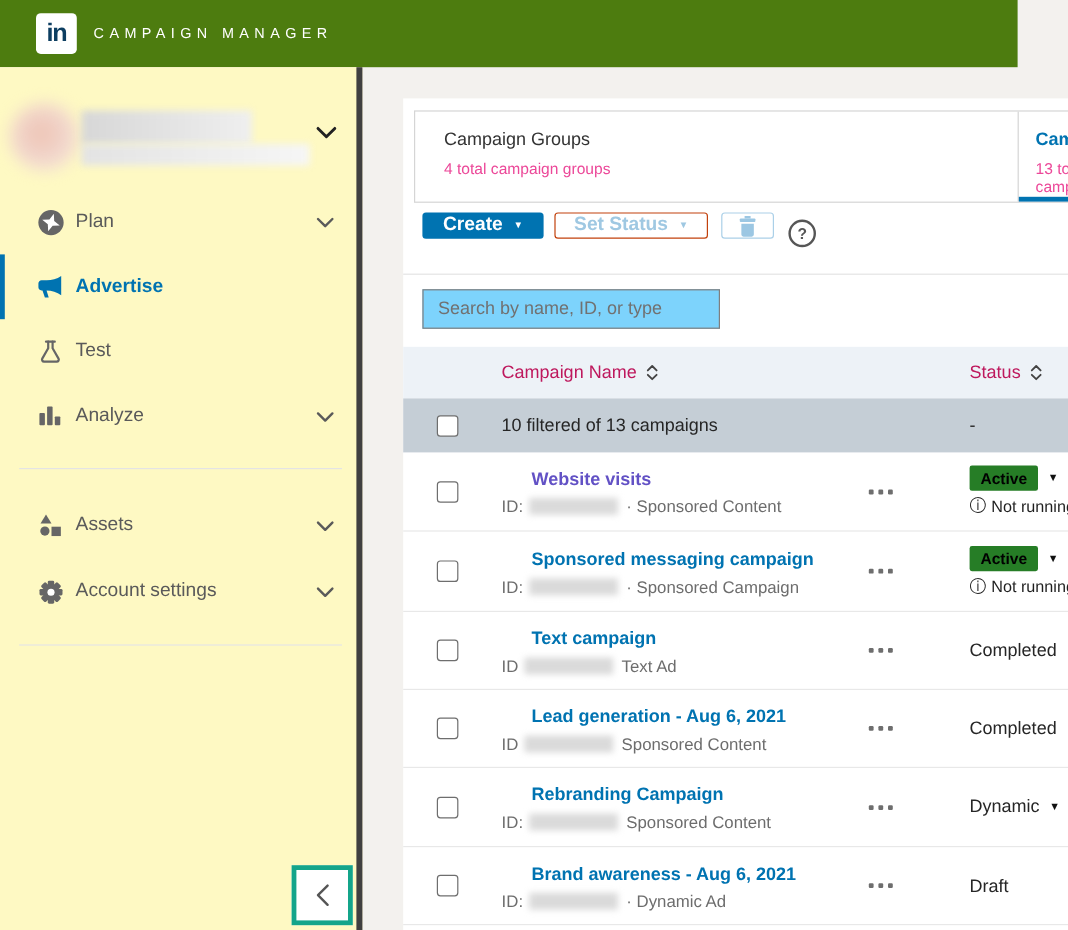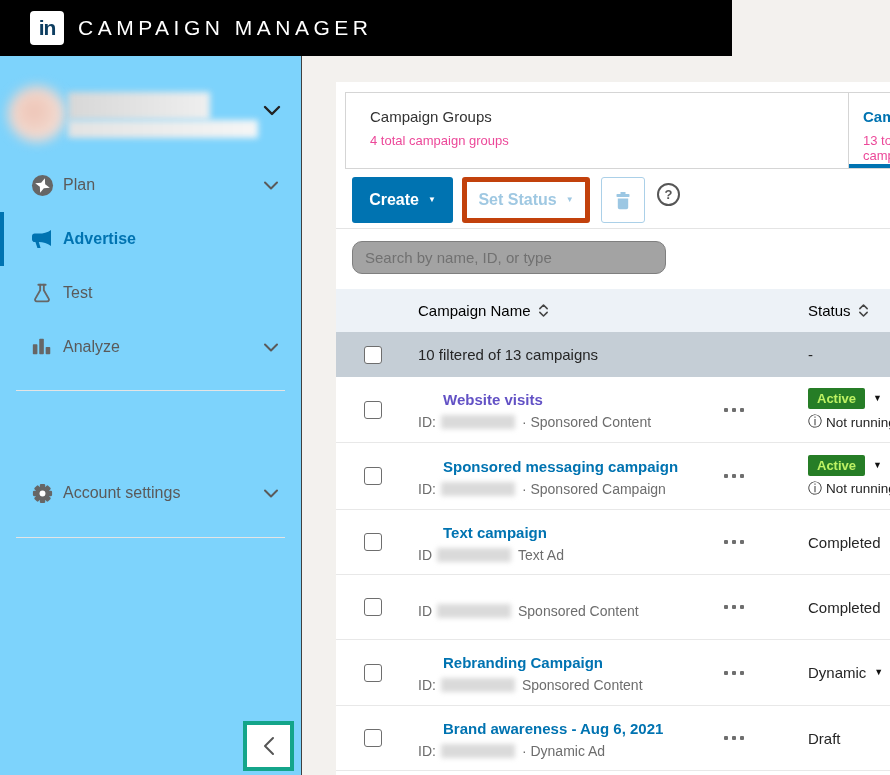--- a/index.html
+++ b/index.html
@@ -1,26 +1,26 @@
 <!DOCTYPE html>
 <html><head>
 <meta charset="utf-8">
 <style>
   * { margin:0; padding:0; box-sizing:border-box; }
   html,body { width:890px; height:775px; }
   body { font-family:"Liberation Sans","DejaVu Sans",sans-serif; background:#f3f1ee; }
   #app { position:relative; width:890px; height:775px; overflow:hidden; background:#f3f1ee; }
 
   
-  .topbar { position:absolute; left:0; top:0; width:732px; height:56px; background:#000000; display:flex; align-items:center; }
+  .topbar { position:absolute; left:0; top:0; width:848px; height:56px; background:#4d7c0f; display:flex; align-items:center; }
   .logo-box { position:absolute; left:30px; top:11px; width:34px; height:34px; background:#fff; border-radius:4px; display:flex; align-items:center; justify-content:center; font-weight:bold; font-size:21px; color:#0d3e61; letter-spacing:-1px; }
-  .brand-title { position:absolute; left:78px; top:0; height:56px; display:flex; align-items:center; color:#fff; font-size:21px; letter-spacing:4.5px; font-weight:400; }
+  .brand-title { position:absolute; left:78px; top:0; height:56px; display:flex; align-items:center; color:#fff; font-size:12px; letter-spacing:4.5px; font-weight:400; }
 
   
-  .sidebar { position:absolute; left:0; top:56px; width:302px; height:719px; background:#7dd3fc; border-right:1px solid #404040; }
+  .sidebar { position:absolute; left:0; top:56px; width:302px; height:719px; background:#fef9c3; border-right:5px solid #404040; }
   .avatar-blur { position:absolute; left:8px; top:30px; width:58px; height:56px; border-radius:50%; background:radial-gradient(circle at 45% 45%, #eec3b4, #f3ded5 70%, #fbf4f0); filter:blur(6px); }
   .name-blur-1 { position:absolute; left:68px; top:36px; width:142px; height:28px; background:linear-gradient(90deg,#d7d7d7,#efefef); filter:blur(3px); }
   .name-blur-2 { position:absolute; left:68px; top:64px; width:190px; height:18px; background:linear-gradient(90deg,#e3e3e3,#f6f6f6); filter:blur(3px); }
   .account-chevron { position:absolute; left:261px; top:43px; }
 
   .nav-item { position:absolute; left:0; width:302px; height:54px; display:flex; align-items:center; cursor:pointer; }
   .nav-item .icon { margin-left:30px; width:24px; height:24px; display:flex; align-items:center; justify-content:center; }
   .nav-item .label { margin-left:9px; font-size:16px; color:#5a5a5a; }
   .nav-item.active .label { color:#0073b1; font-weight:bold; }
   .nav-item .chev { position:absolute; right:22px; top:50%; transform:translateY(-50%); }
@@ -34,37 +34,37 @@
   .main-bg { position:absolute; left:336px; top:82px; width:554px; height:693px; background:#fff; }
 
   .tab-card { position:absolute; left:345px; top:92px; width:614px; height:77px; background:#fff; border:1px solid #d5d5d5; display:flex; }
   .tab-left { width:502px; padding:15px 0 0 24px; }
   .tab-title { font-size:15px; color:#333; }
   .tab-sub { font-size:13px; color:#ec4899; margin-top:8px; }
   .tab-right { flex:1; border-left:1px solid #d5d5d5; padding:15px 0 0 14px; position:relative; }
   .tab-right .tab-title { color:#0073b1; font-weight:bold; }
   .tab-underline { position:absolute; left:0; right:0; bottom:0; height:4px; background:#0073b1; }
 
-  .btn { position:absolute; top:177px; height:46px; border-radius:3px; display:flex; align-items:center; justify-content:center; font-size:16px; cursor:pointer; }
+  .btn { position:absolute; top:177px; height:22px; border-radius:3px; display:flex; align-items:center; justify-content:center; font-size:16px; cursor:pointer; }
   .btn-create { left:352px; width:101px; background:#0073b1; color:#fff; font-weight:bold; gap:9px; }
-  .btn-setstatus { left:462px; width:128px; background:#fff; border:5px solid #c2410c; color:#9fc8e2; font-weight:bold; gap:9px; }
+  .btn-setstatus { left:462px; width:128px; background:#fff; border:1px solid #c2410c; color:#9fc8e2; font-weight:bold; gap:9px; }
   .btn-trash { left:601px; width:44px; background:#fff; border:1px solid #abd0e8; }
   .caret { font-size:8px; line-height:1; }
   .btn-create .caret { color:#fff; }
   .btn-setstatus .caret { color:#9fc8e2; }
   .help-circle { position:absolute; left:657px; top:183px; width:23px; height:23px; border:2px solid #565656; border-radius:50%; color:#565656; font-size:13px; font-weight:bold; display:flex; align-items:center; justify-content:center; cursor:pointer; }
 
   .toolbar-divider { position:absolute; left:336px; top:228px; width:554px; height:1px; background:#e4e4e4; }
 
-  .search-box { position:absolute; left:352px; top:241px; width:314px; height:33px; border:1px solid #7f7f7f; border-radius:10px; background:#a3a3a3; font-size:15px; color:#333; padding:0 12px; font-family:inherit; }
+  .search-box { position:absolute; left:352px; top:241px; width:248px; height:33px; border:1px solid #7f7f7f; border-radius:0; background:#7dd3fc; font-size:15px; color:#333; padding:0 12px; font-family:inherit; }
   .search-box::placeholder { color:#717171; }
 
   .grid-row { display:grid; grid-template-columns:82px 280px 110px 150px; align-items:center; }
   .thead { position:absolute; left:336px; top:289px; width:622px; height:43px; background:#edf2f7; }
-  .th-label { font-size:15px; color:#000000; display:flex; align-items:center; gap:7px; cursor:pointer;text-align:right; }
+  .th-label { font-size:15px; color:#be185d; display:flex; align-items:center; gap:7px; cursor:pointer;text-align:right; }
   .summary-row { position:absolute; left:336px; top:332px; width:622px; height:45px; background:#c5ced6; }
   .summary-text { font-size:15px; color:#262626; }
   .summary-status { font-size:15px; color:#262626; }
 
   .checkbox { width:18px; height:18px; margin-left:28px; background:#fff; border:1px solid #6e6e6e; border-radius:3px; cursor:pointer; }
 
   .rows { position:absolute; left:336px; top:377px; width:622px; }
   .row { border-bottom:1px solid #e8e8e8; }
   .row:nth-child(1){height:66px} .row:nth-child(2){height:67px}
   .row:nth-child(3){height:65px} .row:nth-child(4){height:65px}
@@ -75,21 +75,21 @@
   .camp-link.visited { color:#6251c5; }
   .sub-line { margin-top:5px; font-size:14px; color:#6d6d6d; display:flex; align-items:center; }
   .id-blur { display:inline-block; width:74px; height:14px; background:#dadada; filter:blur(2.5px); margin:0 7px 0 5px; }
 
   .dots { padding-left:26px; display:flex; gap:4px; cursor:pointer; }
   .dots span { width:4px; height:4px; background:#6e6e6e; border-radius:1px; }
 
   .status-plain { font-size:15px; color:#262626; display:flex; align-items:center; gap:8px; }
   .status-plain .caret { color:#111; font-size:9px; }
   .badge-line { display:flex; align-items:center; gap:8px; }
-  .badge { background:#267d26; color:#bef264; font-size:13px; font-weight:bold; padding:3px 9px; border-radius:2px; }
+  .badge { background:#267d26; color:#000000; font-size:13px; font-weight:bold; padding:3px 9px; border-radius:2px; }
   .badge-line .caret { color:#111; font-size:9px; }
   .note-line { margin-top:4px; font-size:13.5px; color:#1f1f1f; white-space:nowrap; display:flex; align-items:center; gap:4px; }
   .info-glyph { font-size:14px; }
 
   svg { display:block; }
 </style>
 </head>
 <body>
 
 <div id="app">
@@ -158,20 +158,35 @@
         <svg width="22" height="22" viewBox="0 0 24 24" fill="none" stroke="#666" stroke-width="2" stroke-linecap="round" stroke-linejoin="round">
             <path d="M10 3 L10 9 L4.6 18.4 A1.9 1.9 0 0 0 6.2 21.2 L17.8 21.2 A1.9 1.9 0 0 0 19.4 18.4 L14 9 L14 3"></path>
             <line x1="8" y1="3" x2="16" y2="3"></line>
           </svg>
       </span>
       <span class="label">Test</span>
     </div>
 
     <div class="side-divider" style="top:334px"></div>
 
+    <div class="nav-item" style="top:355px">
+      <span class="icon">
+        <svg width="22" height="22" viewBox="0 0 24 24" fill="#666">
+            <path d="M8 2 L13 10 L3 10 Z"></path>
+            <circle cx="7" cy="17" r="4.2"></circle>
+            <rect x="13" y="13" width="8.5" height="8.5"></rect>
+          </svg>
+      </span>
+      <span class="label">Assets</span>
+      <span class="chev">
+        <svg width="18" height="18" viewBox="0 0 18 18" fill="none" stroke="#5a5a5a" stroke-width="2" stroke-linecap="round" stroke-linejoin="round">
+            <polyline points="3,6.5 9,12.5 15,6.5"></polyline>
+          </svg>
+      </span>
+    </div>
 
     <div class="nav-item" style="top:410px">
       <span class="icon">
         <svg width="23" height="23" viewBox="0 0 24 24">
             <g fill="#666">
               <rect x="9.2" y="2" width="5.6" height="20" rx="1.2"></rect>
               <rect x="2" y="9.2" width="20" height="5.6" rx="1.2"></rect>
               <rect x="9.2" y="2" width="5.6" height="20" rx="1.2" transform="rotate(45 12 12)"></rect>
               <rect x="2" y="9.2" width="20" height="5.6" rx="1.2" transform="rotate(45 12 12)"></rect>
               <circle cx="12" cy="12" r="7"></circle>
@@ -344,20 +359,21 @@
           <span></span>
         </div>
       <div class="status-plain">Completed</div>
     </div>
 
     <div class="row grid-row">
       <div>
           <div class="checkbox"></div>
         </div>
       <div class="name-cell">
+        <a class="camp-link">Lead generation - Aug 6, 2021</a>
         <div class="sub-line">
           <span>ID</span>
             <span class="id-blur"></span>
             <span>Sponsored Content</span>
         </div>
       </div>
       <div class="dots">
           <span></span>
           <span></span>
           <span></span>

